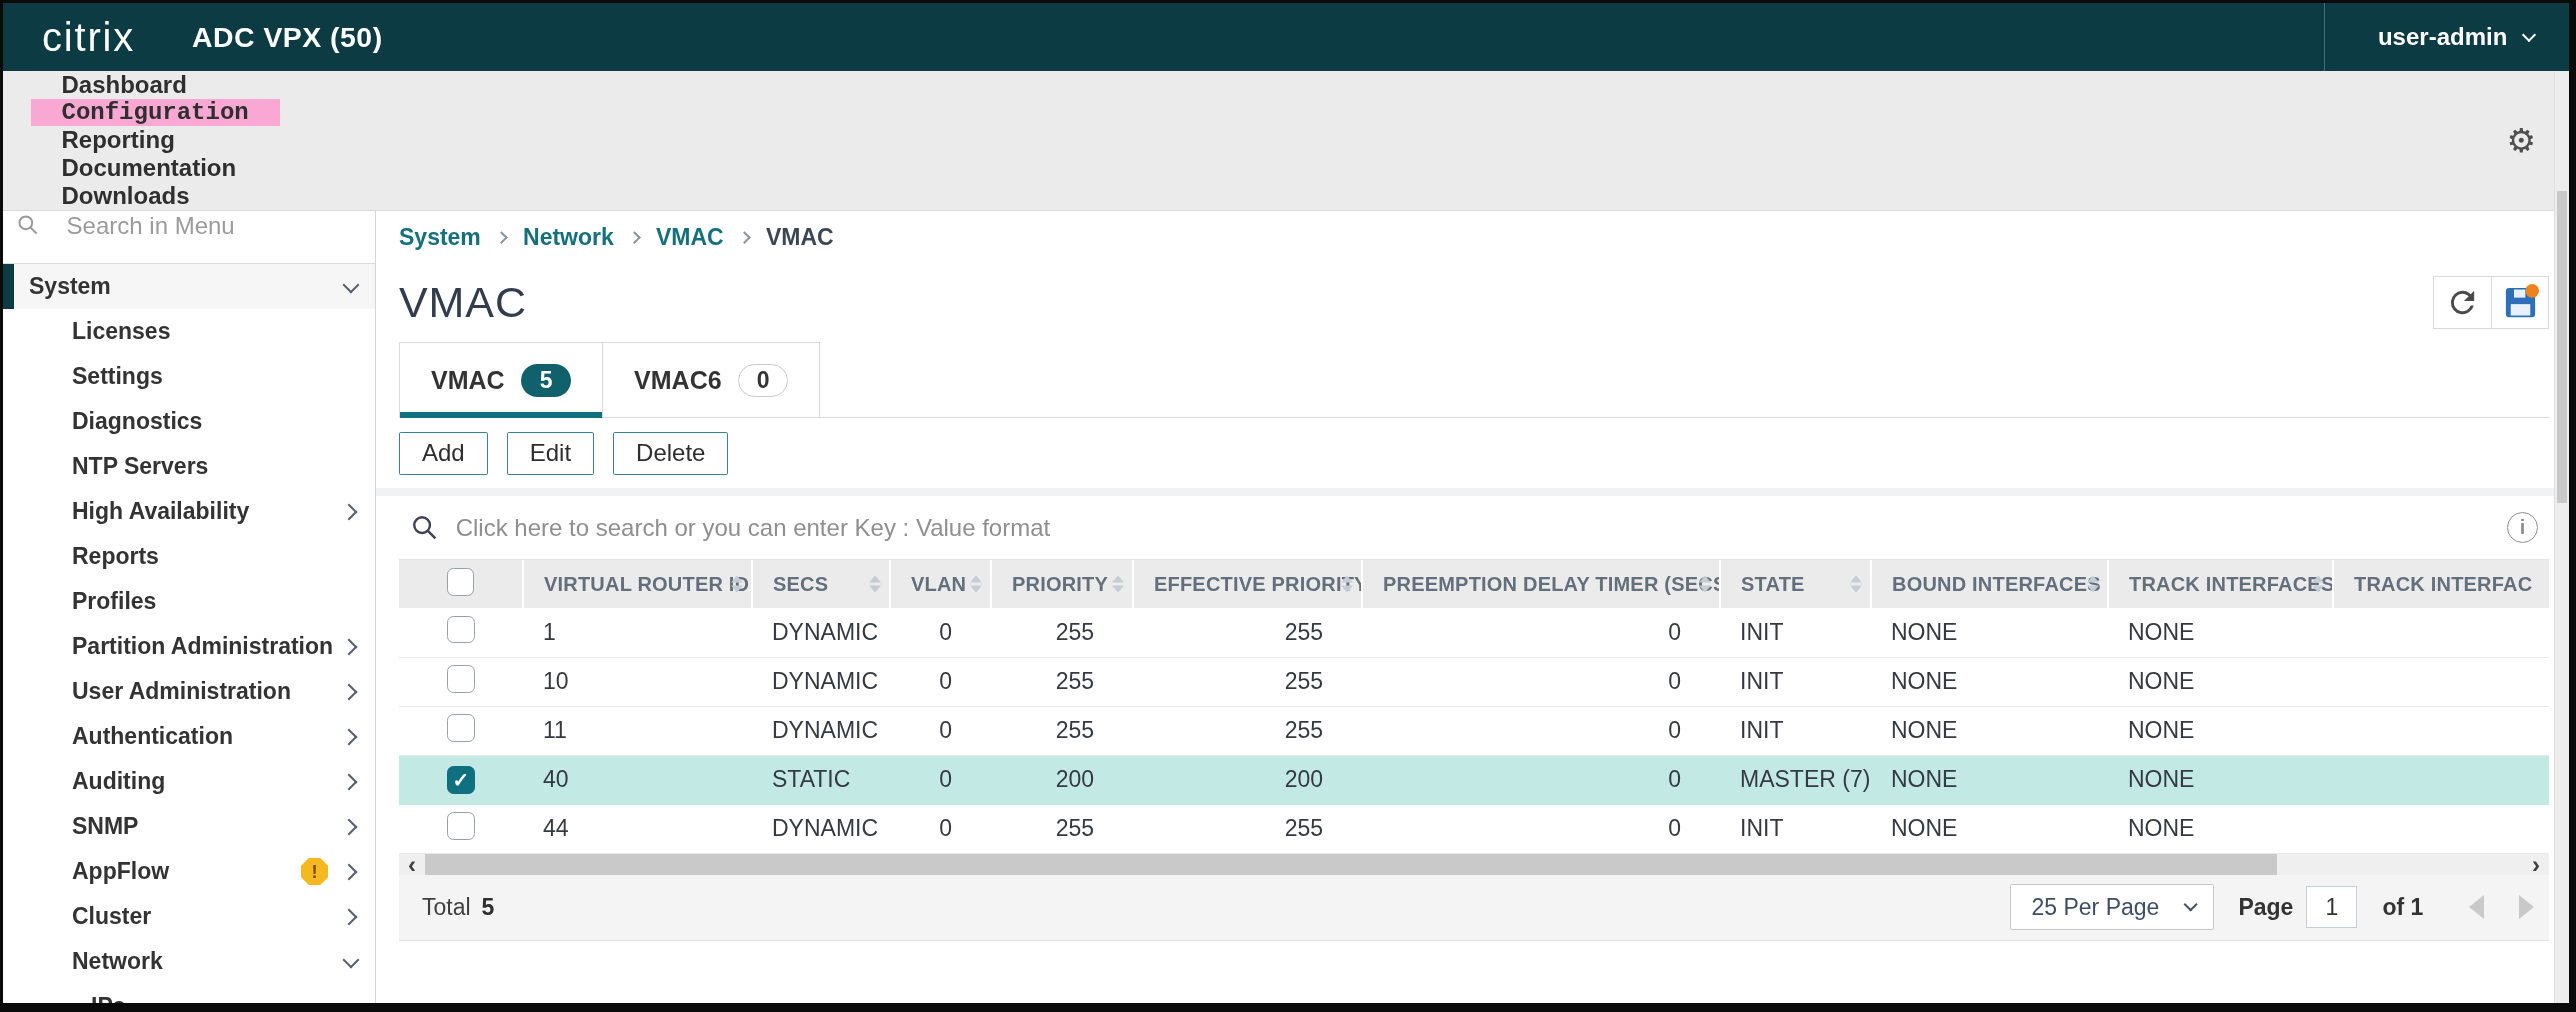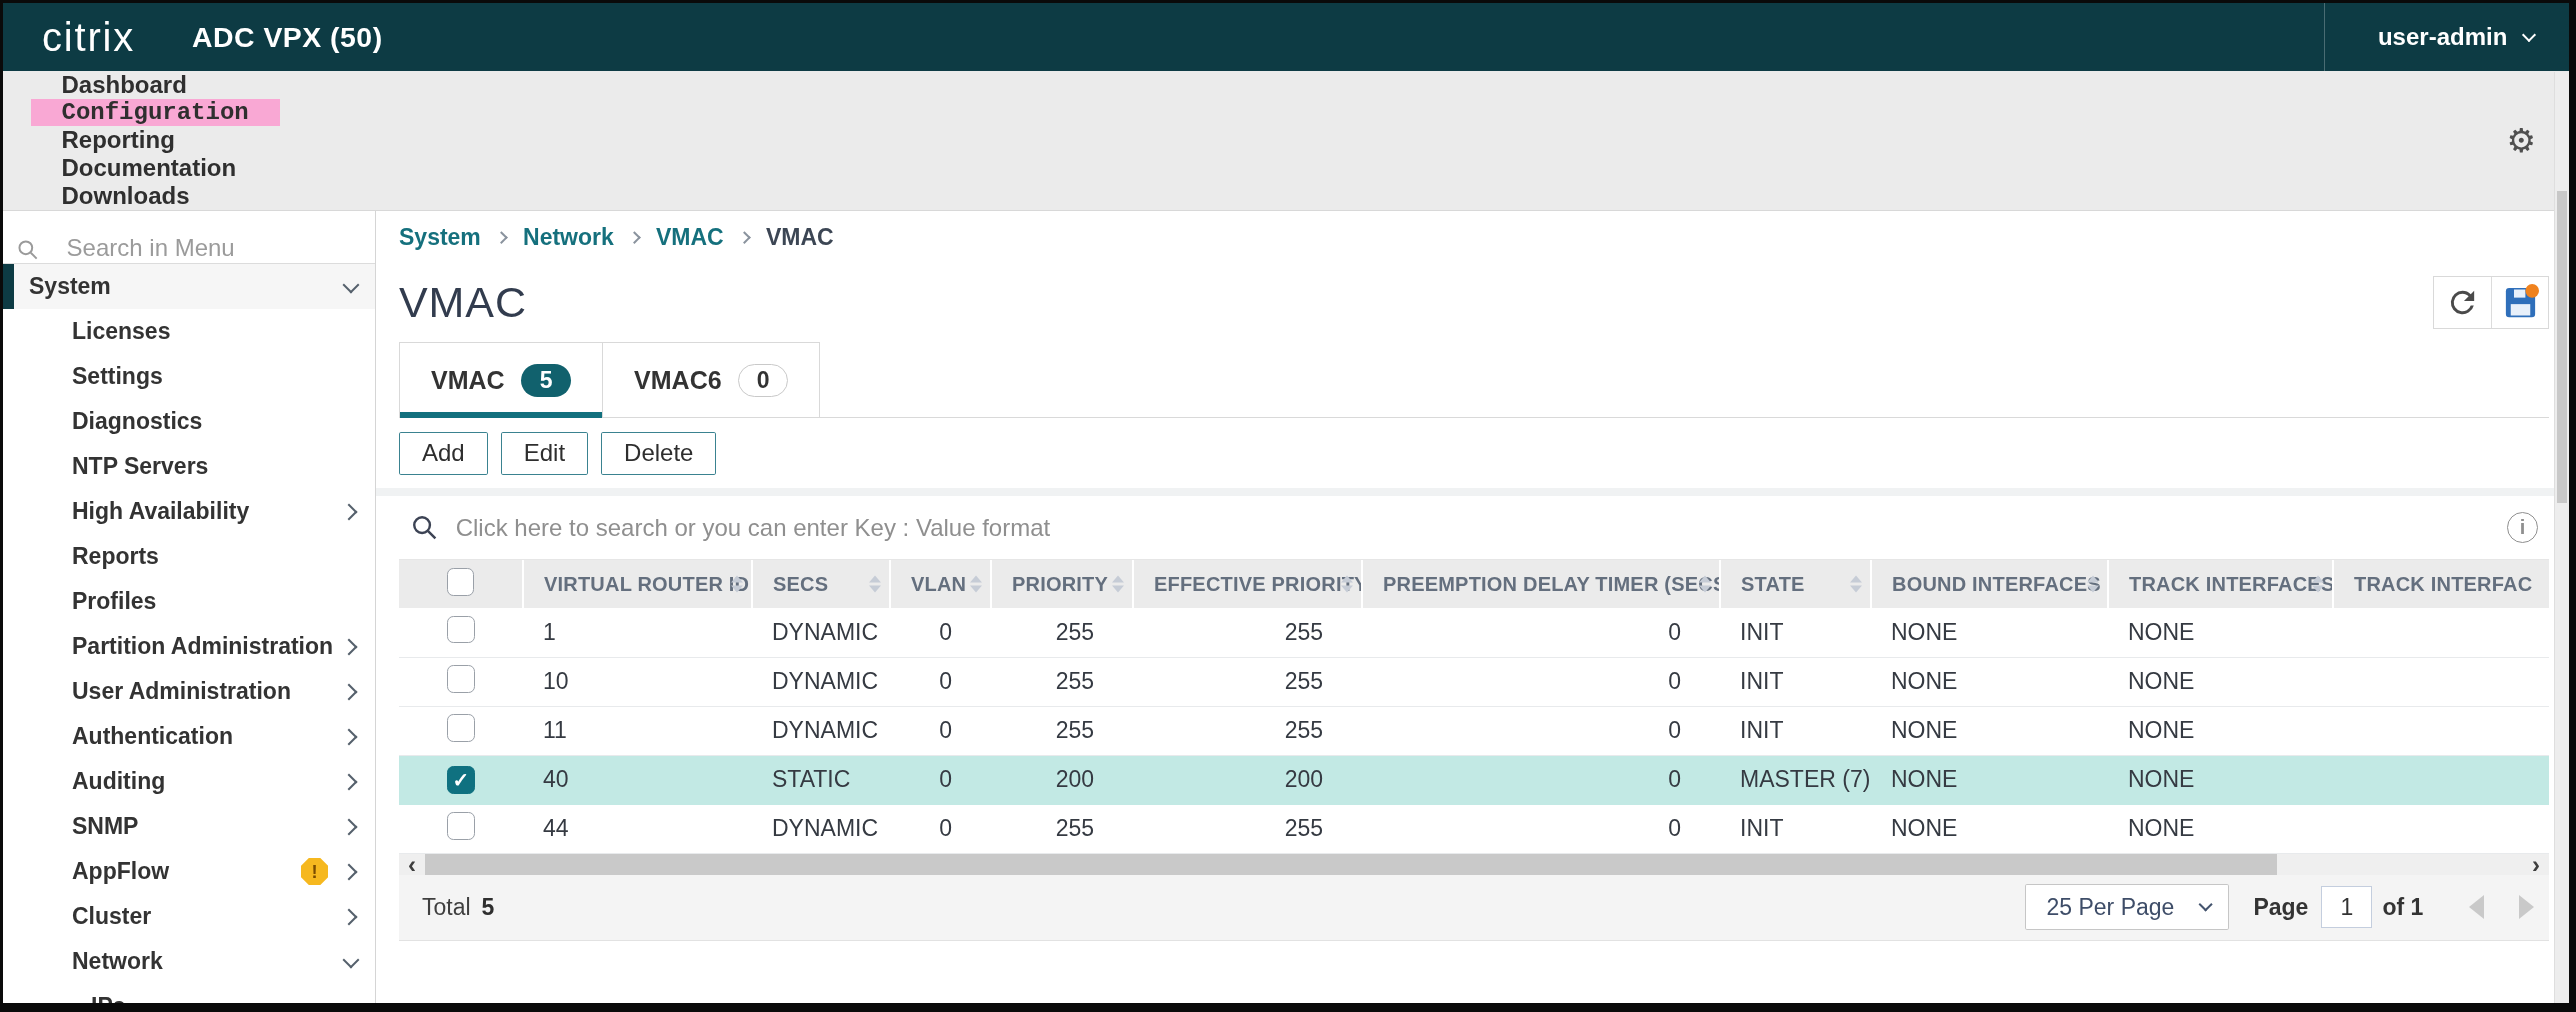--- a/index.html
+++ b/index.html
@@ -22,21 +22,21 @@
   .navbar { flex:0 0 65px; background:#ebebeb; display:flex; align-items:stretch; padding:0 33px 0 27.5px; border-bottom:0.9px solid #d8d8d8; }
   .nav-tab { padding:0 31px; display:flex; align-items:center; font-size:24px; font-weight:700; color:#2f2f2f; cursor:pointer; }
   .nav-tab.active { background:#f9a8d4;font-family:Liberation Mono, monospace; }
   .gear { margin-left:auto; align-self:center; font-size:33px; color:#4f4f4f; cursor:pointer; line-height:1; }
 
   
   .body { flex:1; display:flex; min-height:0; }
 
   
   .sidebar { flex:0 0 373px; width:373px; border-right:0.9px solid #d5d5d5; background:#fff; overflow:hidden; display:flex; flex-direction:column; }
-  .side-search { flex:0 0 53px; border-bottom:0.9px solid #dcdcdc; display:flex; align-items:flex-end; gap:25px; padding:0 13px; }
+  .side-search { flex:0 0 53px; border-bottom:0.9px solid #dcdcdc; display:flex; align-items:flex-start; gap:25px; padding:0 13px; }
   .side-search input { border:0; outline:0; width:100%; font-size:24px; color:#444; font-family:inherit; background:transparent; }
   .side-search input::placeholder { color:#9b9b9b; }
   .side-items { list-style:none; margin:0; padding:0; }
   .side-item { position:relative; height:45px; display:flex; align-items:center; font-size:23px; color:#333; padding-right:20px; cursor:pointer; }
   .side-item.lvl0 { padding-left:26px; font-weight:700; background:#f6f6f6; }
   .side-item.lvl0.active::before { content:""; position:absolute; left:0; top:0; bottom:0; width:11px; background:#0d3b44; }
   .side-item.lvl1 { padding-left:69px; font-weight:600; }
   .side-item.lvl2 { padding-left:88px; font-weight:600; }
   .grow { flex:1; }
   .chev { display:inline-block; width:12px; height:12px; border-right:2.8px solid #55606c; border-bottom:2.8px solid #55606c; }
@@ -64,21 +64,21 @@
 
   .tabstrip { flex:0 0 77px; display:flex; align-items:flex-end; border-bottom:0.9px solid #d9d9d9; }
   .ptab { height:75px; display:flex; align-items:center; gap:16.5px; padding:0 31px; font-size:25px; font-weight:700;
     color:#333; background:#fff; border:0.9px solid #d9d9d9; border-bottom:none; position:relative; cursor:pointer; }
   .ptab + .ptab { border-left:none;justify-content:space-between; }
   .ptab.active::after { content:""; position:absolute; left:0; right:0; bottom:-0.9px; height:6.4px; background:#12707e; }
   .badge { min-width:50px; height:33px; padding:0 11px; border-radius:16.5px; display:flex; align-items:center; justify-content:center; font-size:23px; font-weight:700; }
   .badge.filled { background:#11616d; color:#fff; }
   .badge.outline { background:#fff; color:#333; border:0.9px solid #c9c9c9; }
 
-  .btn-row { flex:0 0 70px; display:flex; align-items:center; gap:13px; }
+  .btn-row { flex:0 0 70px; display:flex; align-items:center; gap:19px; }
   .btn { height:43px; padding:0 22px; background:#fff; border:0.9px solid #3a8290; border-radius:1.8px;
     font-size:24px; color:#2e2e2e; font-family:inherit; display:flex; align-items:center; cursor:pointer; }
 
   .search-sep { flex:0 0 8.3px; background:#f0f2f3; margin:0 -20px 0 -23px; }
   .searchbar { flex:0 0 51px; border-bottom:0.9px solid #e6e6e6; display:flex; align-items:center; gap:14.7px; padding:16px 11px; }
   .searchbar input { flex:1; border:0; outline:0; font-size:24px; color:#333; font-family:inherit; }
   .searchbar input::placeholder { color:#8f8f8f; }
   .info-icon { width:31px; height:31px; border:1.8px solid #8f8f8f; border-radius:50%; color:#8f8f8f;
     display:flex; align-items:center; justify-content:center; font-size:20px; font-weight:700; cursor:pointer; }
 
@@ -104,21 +104,21 @@
   .hs-thumb { height:100%; width:1852px; background:#c9c9c9; cursor:pointer; }
 
   
   .tfoot { flex:0 0 66px; background:#f4f4f4; border-bottom:0.9px solid #e2e2e2; display:flex; align-items:center; padding:0 14.7px 0 23px; font-size:23px; color:#3f3f3f; }
   .total-val { font-weight:700; margin-left:11px; color:#2f2f2f; }
   .pager { margin-left:auto; display:flex; align-items:center; }
   .pp-select { width:204px; height:46px; background:#fff; border:0.9px solid #c6c6c6; border-radius:1.8px;
     display:flex; align-items:center; justify-content:center; gap:24px; color:#3e4d68; cursor:pointer; }
   .page-label { margin-left:24px; font-weight:600; color:#333; }
   .page-input { width:51px; height:42px; margin-left:13px; border:0.9px solid #c4cede; text-align:center; font-size:23px; color:#333; font-family:inherit; outline:0; }
-  .of-label { margin-left:10px; font-weight:600; color:#333; }
+  .of-label { margin-left:25px; font-weight:600; color:#333; }
   .tri-l { width:0; height:0; border-top:12px solid transparent; border-bottom:12px solid transparent; border-right:15.6px solid #c9c9c9; margin-left:46px; cursor:pointer; }
   .tri-r { width:0; height:0; border-top:12px solid transparent; border-bottom:12px solid transparent; border-left:15.6px solid #c9c9c9; margin-left:35px; cursor:pointer; }
 
   
   .vscroll { position:absolute; top:69px; right:0; bottom:0; width:14.7px; background:#ededed; border-left:0.9px solid #dedede; }
   .vs-thumb { margin:119px 1.8px 0 1.8px; height:312px; background:#c8c8c8; }
 </style>
 </head>
 <body>
 

